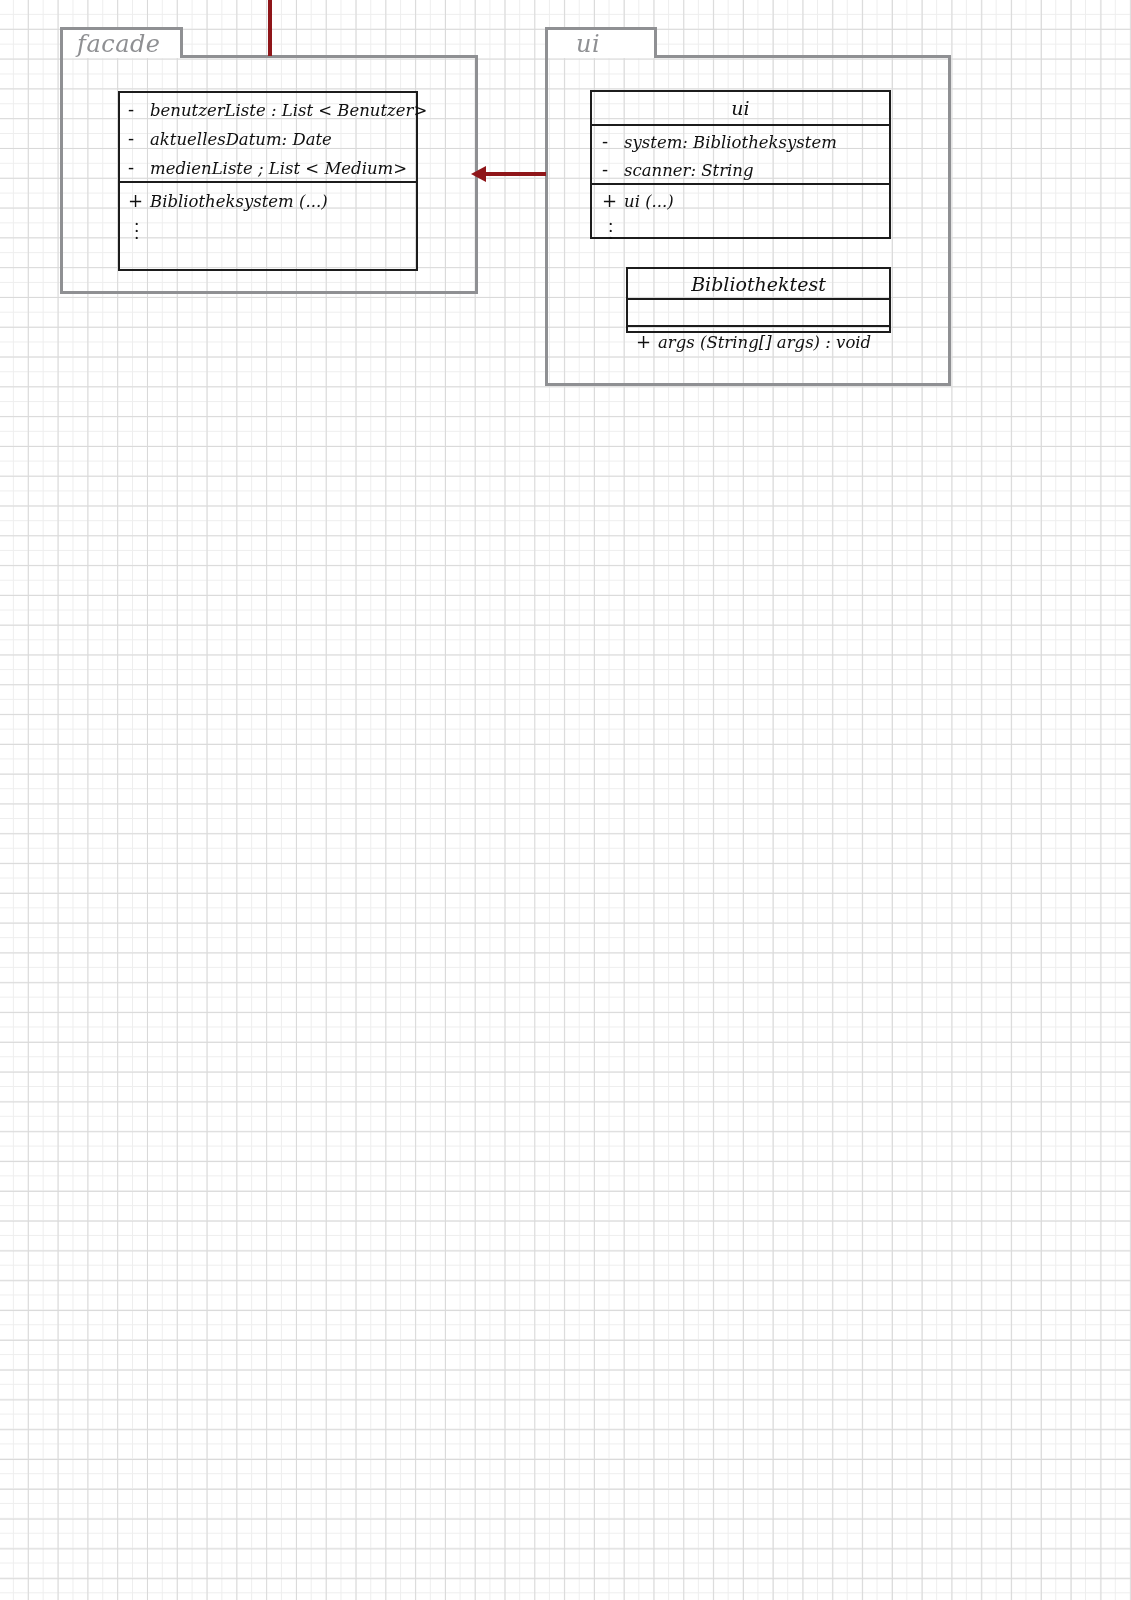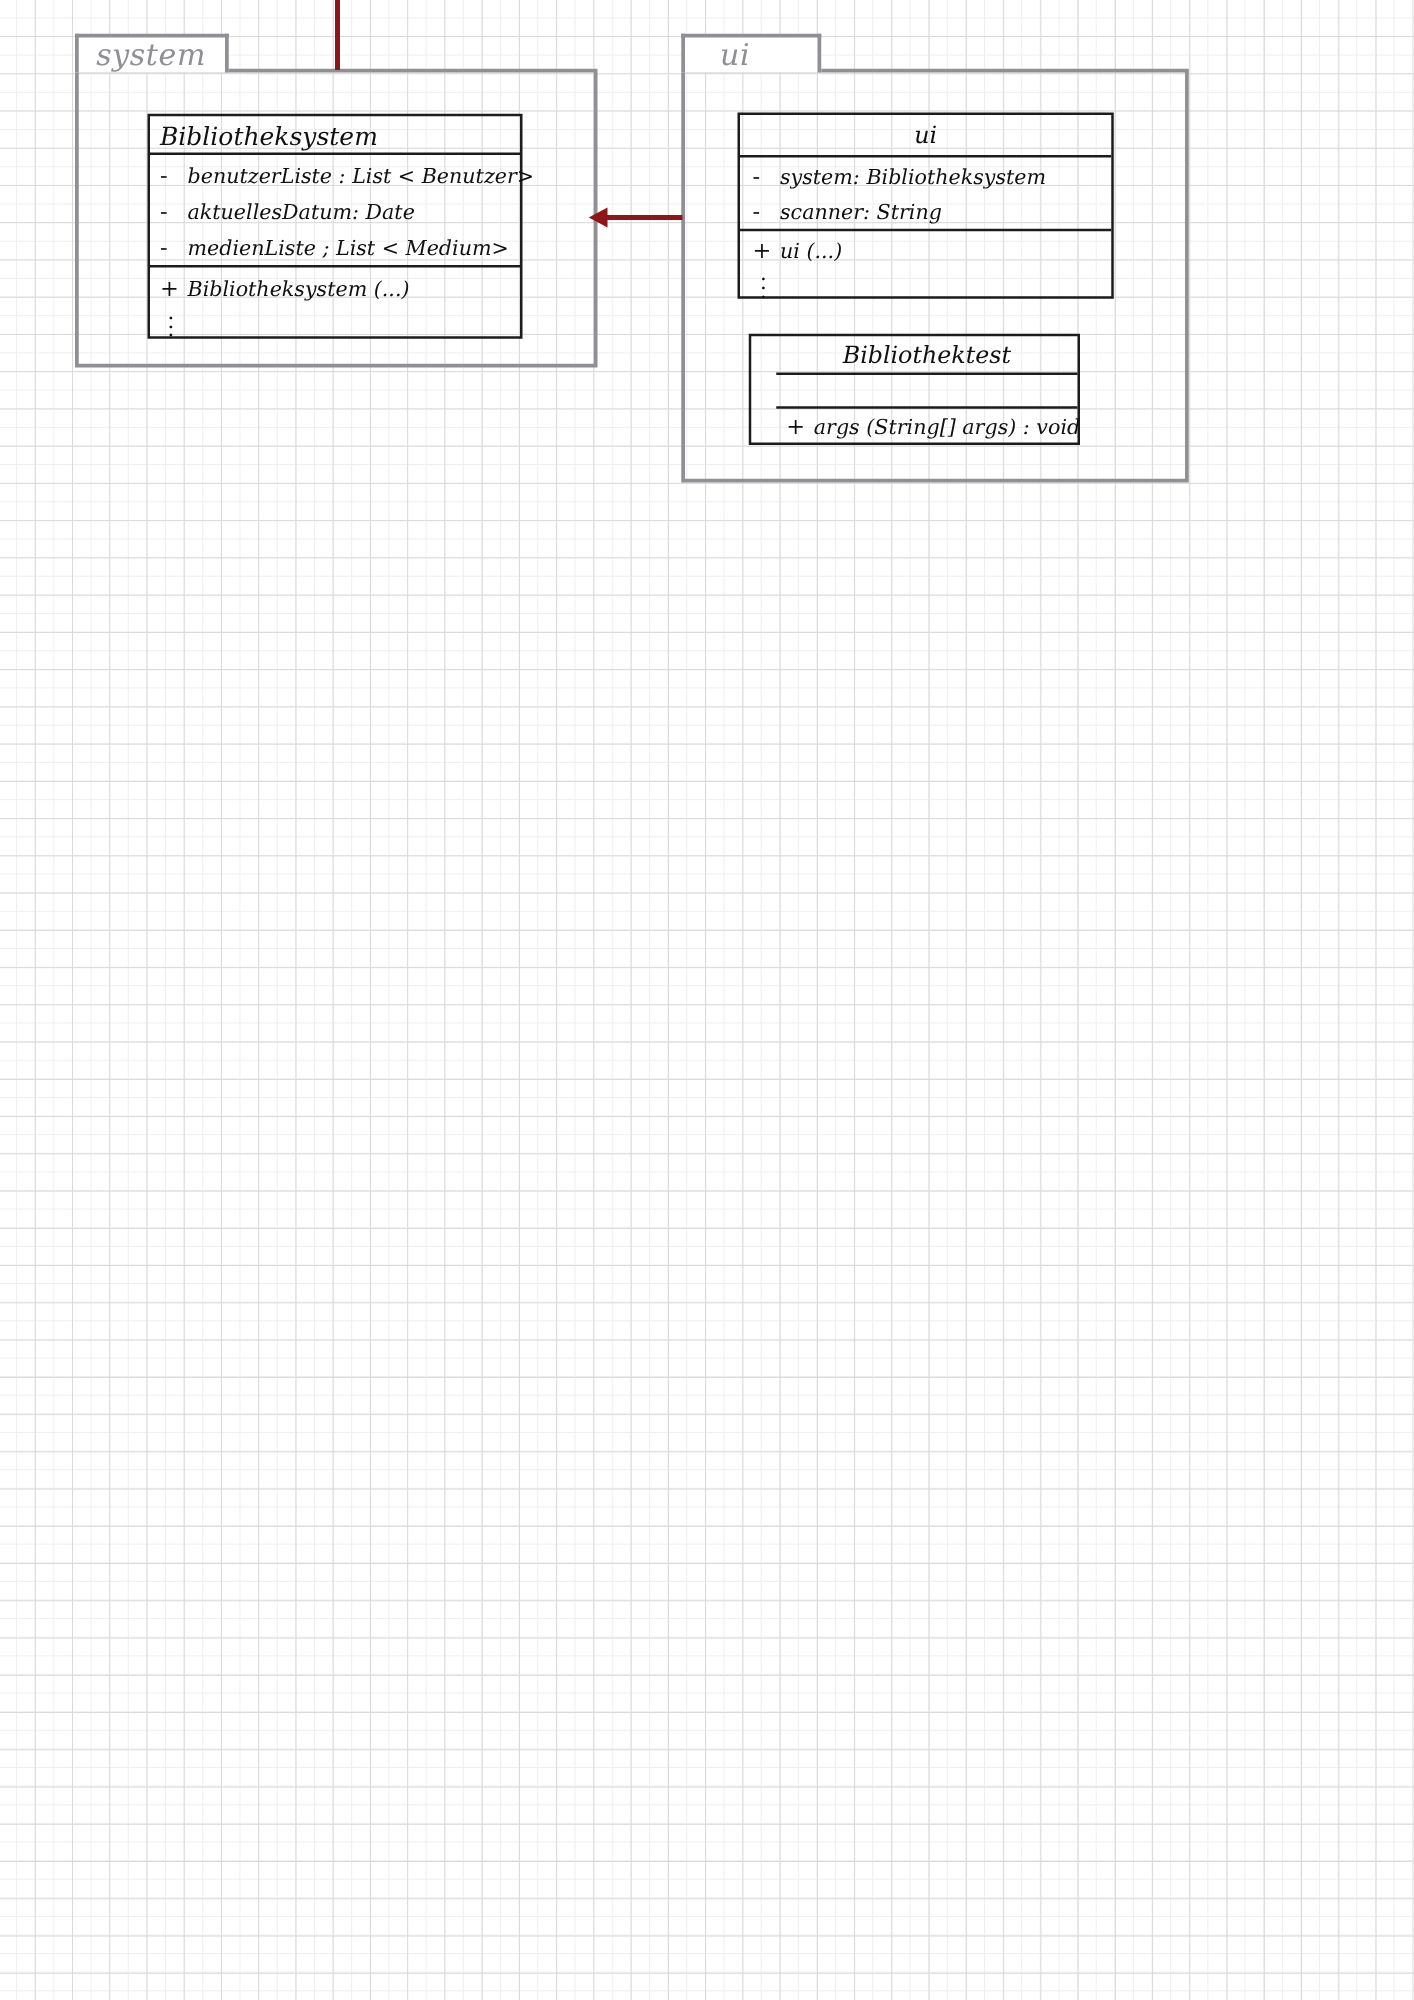--- a/index.html
+++ b/index.html
@@ -127,28 +127,25 @@
 <body>
 
 <div id="canvas">
 
   <div class="red-line" style="left:268px; top:0px; width:4px; height:56px;"></div>
 
   <div class="red-line" style="left:484px; top:172px; width:62px; height:4px;"></div>
   <div class="red-arrowhead" style="left:471px; top:166px;"></div>
 
   <div class="pkg-tab" style="left:60px; top:27px; width:123px; height:31px;">
-    <span class="pkg-tab-label">system</span>
+    <span class="pkg-tab-label">facade</span>
   </div>
   <div class="pkg" style="left:60px; top:55px; width:418px; height:239px;"></div>
 
   <div class="cls" style="left:118px; top:91px; width:300px; height:180px;">
-    <div class="cls-compartment" style="height:31px; padding-top:4px;">
-      <div class="cls-title" style="text-align:left; padding-left:8px; font-size:20px;">Bibliotheksystem</div>
-    </div>
     <div class="cls-compartment" style="height:90px; padding:6px 0 0 8px;">
       <div class="member" style="height:29px;">
         <span class="vis">-</span>
         <span>benutzerListe : List &lt; Benutzer&gt;</span>
       </div>
       <div class="member" style="height:29px;">
         <span class="vis">-</span>
         <span>aktuellesDatum:  Date</span>
       </div>
       <div class="member" style="height:29px;">
@@ -190,21 +187,21 @@
       <div class="member" style="height:26px;">
         <span class="vis">+</span>
         <span>ui (...)</span>
       </div>
       <div class="ellipsis-v" style="padding-left:6px;">.
 .
 .</div>
     </div>
   </div>
 
-  <div class="cls" style="left:599px; top:267px; width:265px; height:89px;padding-left:20px;">
+  <div class="cls" style="left:626px; top:267px; width:265px; height:66px;">
     <div class="cls-compartment" style="height:31px; padding-top:4px;">
       <div class="cls-title">Bibliothektest</div>
     </div>
     <div class="cls-compartment" style="height:27px;"></div>
     <div class="cls-compartment last" style="height:29px; padding:4px 0 0 8px;">
       <div class="member" style="height:26px;">
         <span class="vis">+</span>
         <span>args (String[] args) : void</span>
       </div>
     </div>

